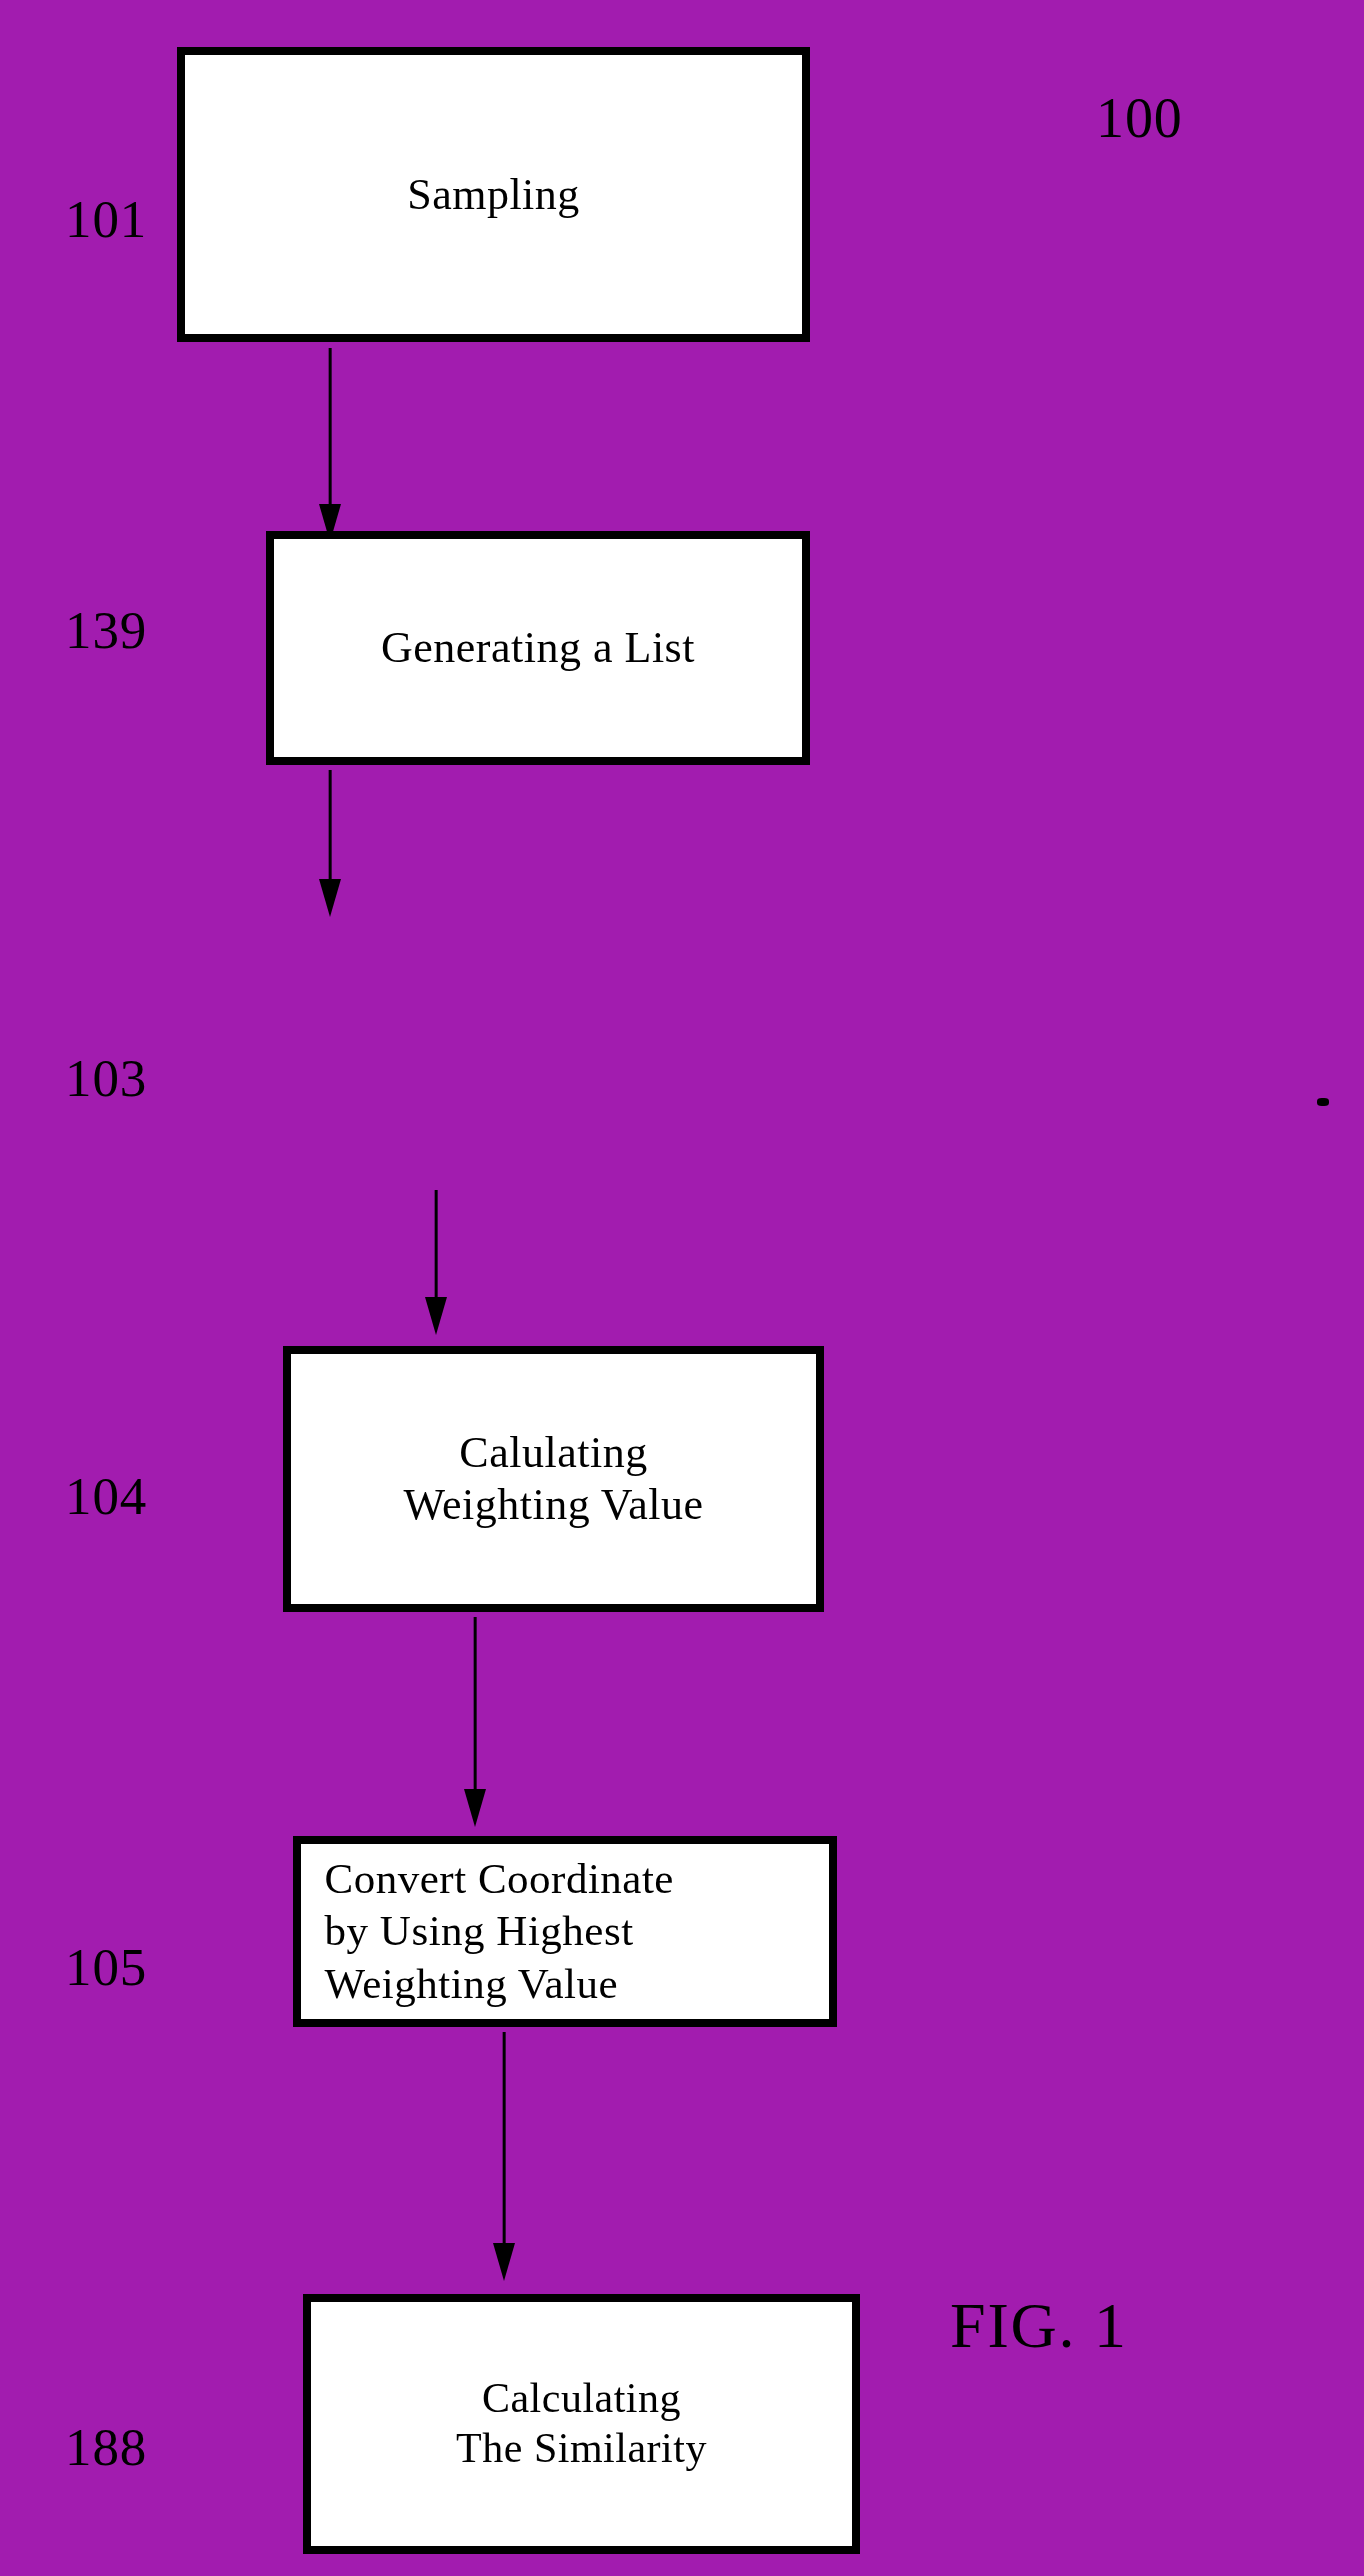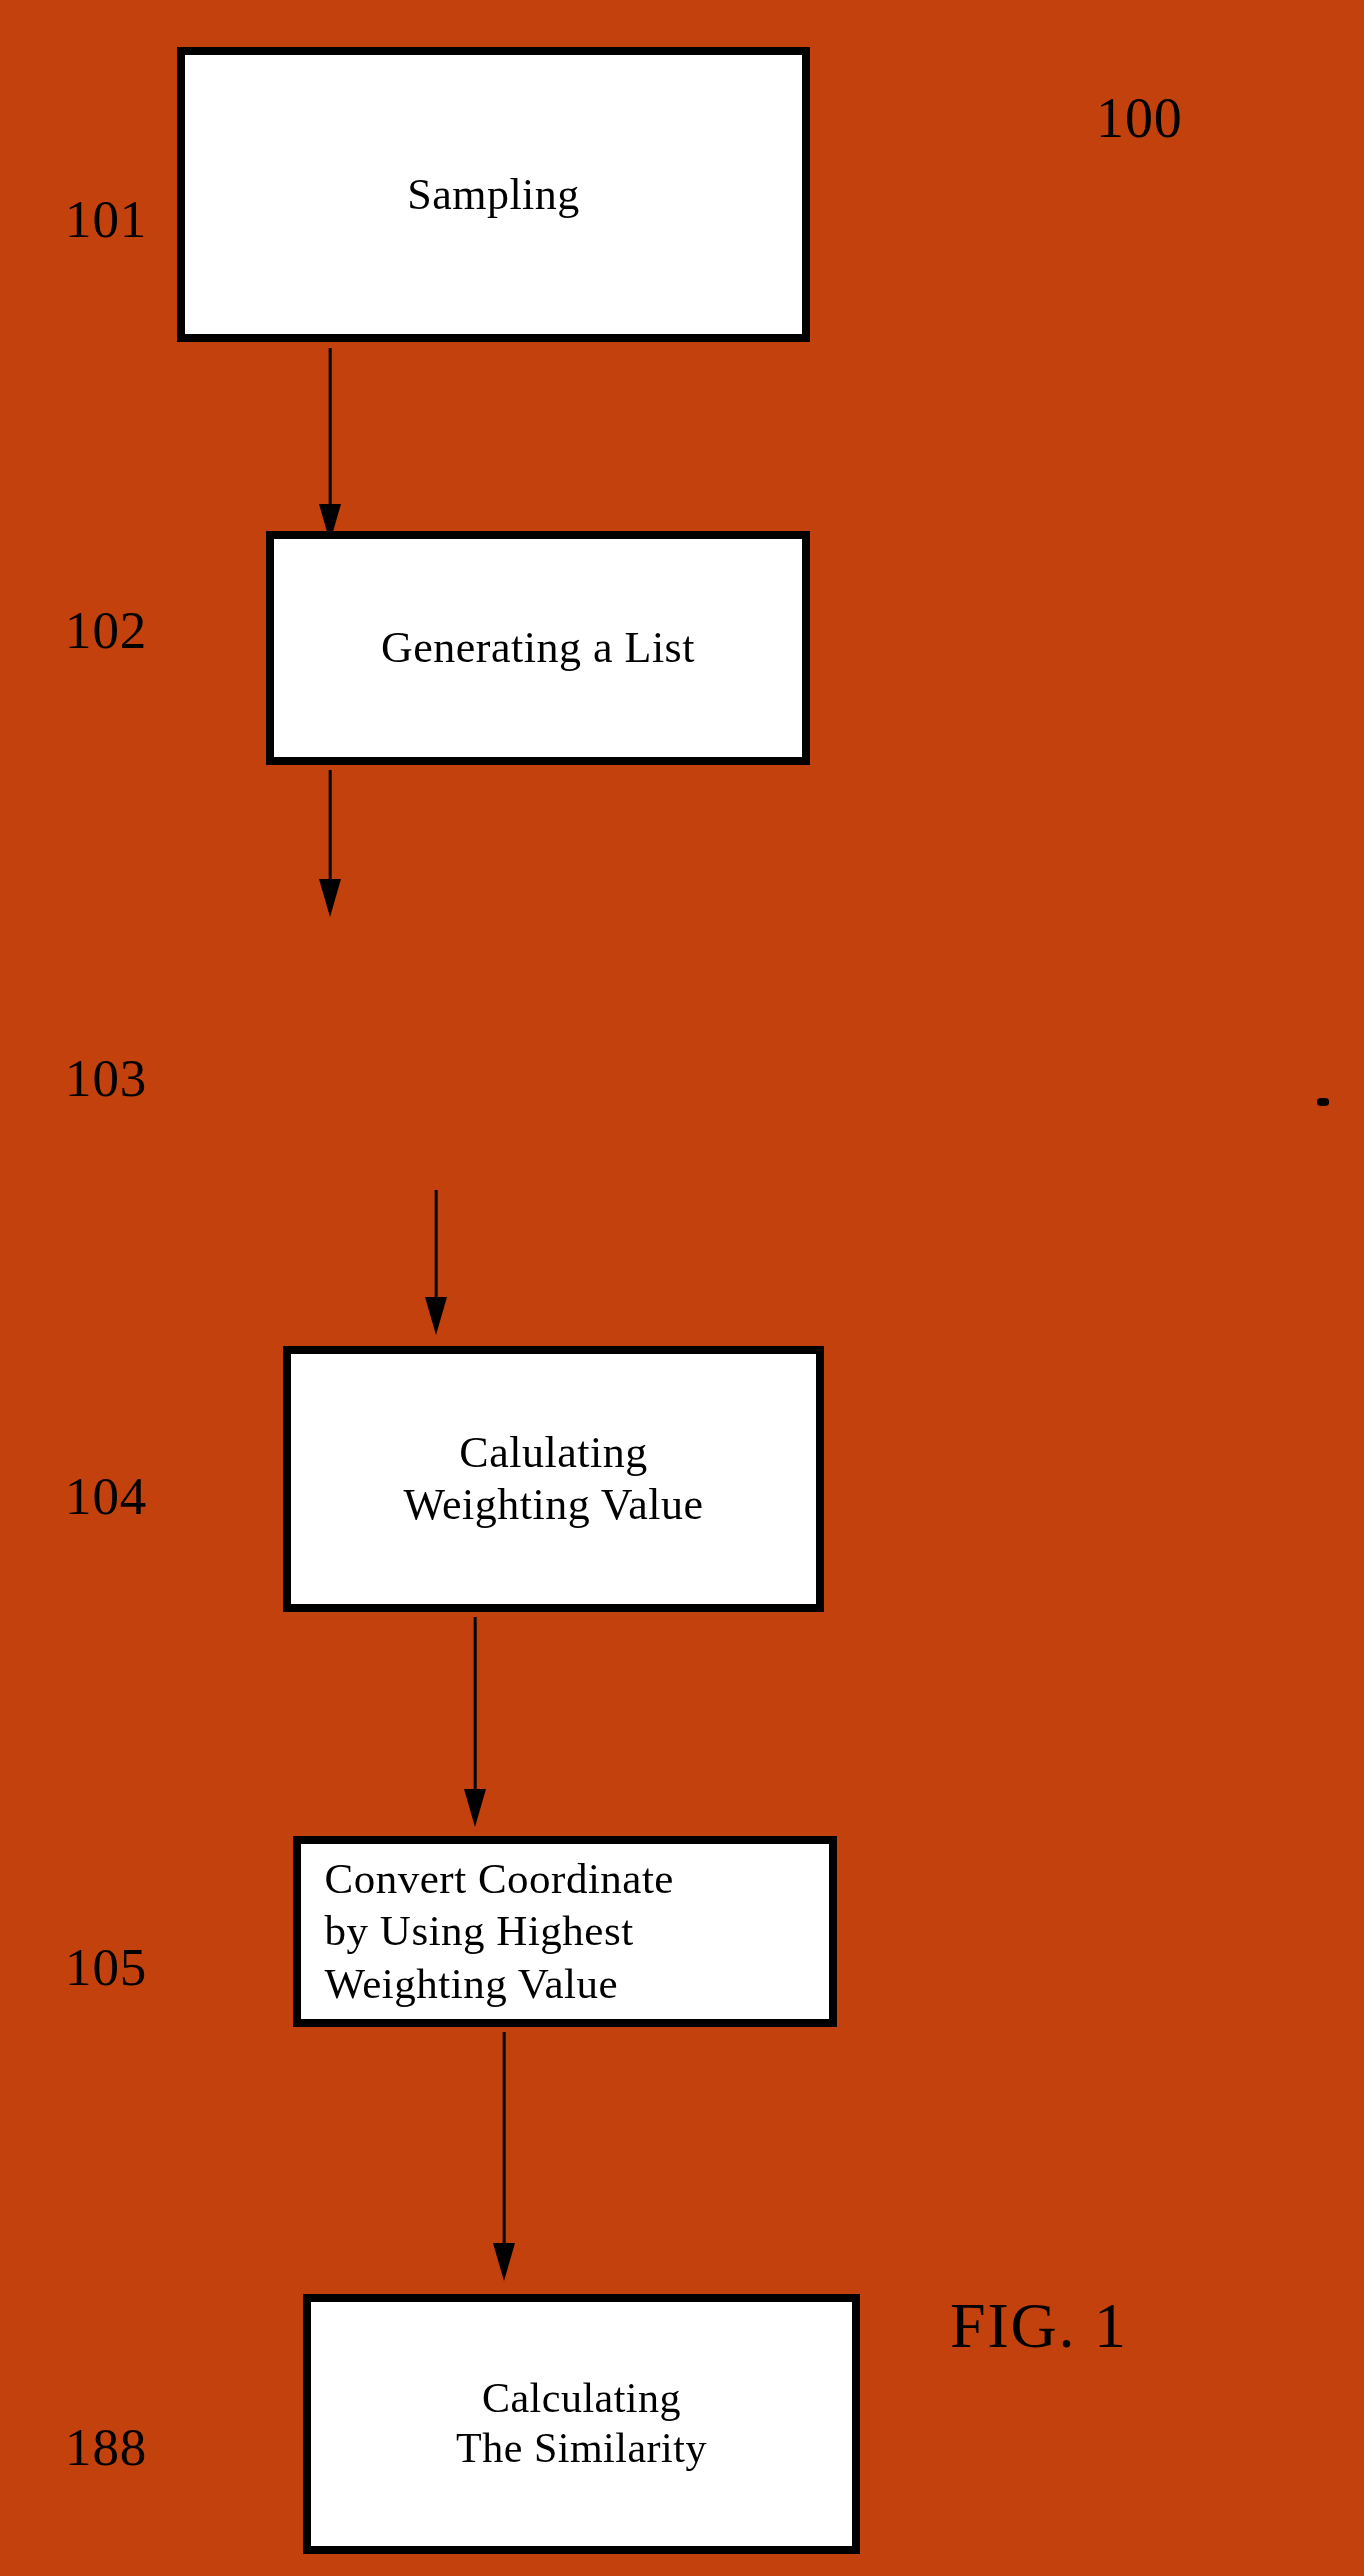--- a/index.html
+++ b/index.html
@@ -4,21 +4,21 @@
 <style>
   html, body {
     margin: 0;
     padding: 0;
     background: #ffffff;
   }
   #page {
     position: relative;
     width: 1365px;
     height: 2576px;
-    background: #c2410c;
+    background: #a21caf;
     font-family: "Liberation Serif", "DejaVu Serif", serif;
     color: #000000;
     overflow: hidden;
   }
 
   
   .numeral {
     position: absolute;
     font-size: 53px;
     line-height: 1;
@@ -103,21 +103,21 @@
   <div class="numeral" style="left:65px; top:193px;">101</div>
   <div class="pbox" style="left:177px; top:47px; width:633px; height:295px;">
     <div class="ptext">Sampling</div>
   </div>
 
   <div class="connector" style="left:330px; top:348px;">
     <div class="stem" style="height:156px;"></div>
     <div class="head" style="top:156px;"></div>
   </div>
 
-  <div class="numeral" style="left:65px; top:604px;">102</div>
+  <div class="numeral" style="left:65px; top:604px;">139</div>
   <div class="pbox" style="left:266px; top:531px; width:544px; height:234px;">
     <div class="ptext">Generating  a  List</div>
   </div>
 
   <div class="connector" style="left:330px; top:770px;">
     <div class="stem" style="height:109px;"></div>
     <div class="head" style="top:109px;"></div>
   </div>
 
   <div class="numeral" style="left:65px; top:1052px;">103</div>

